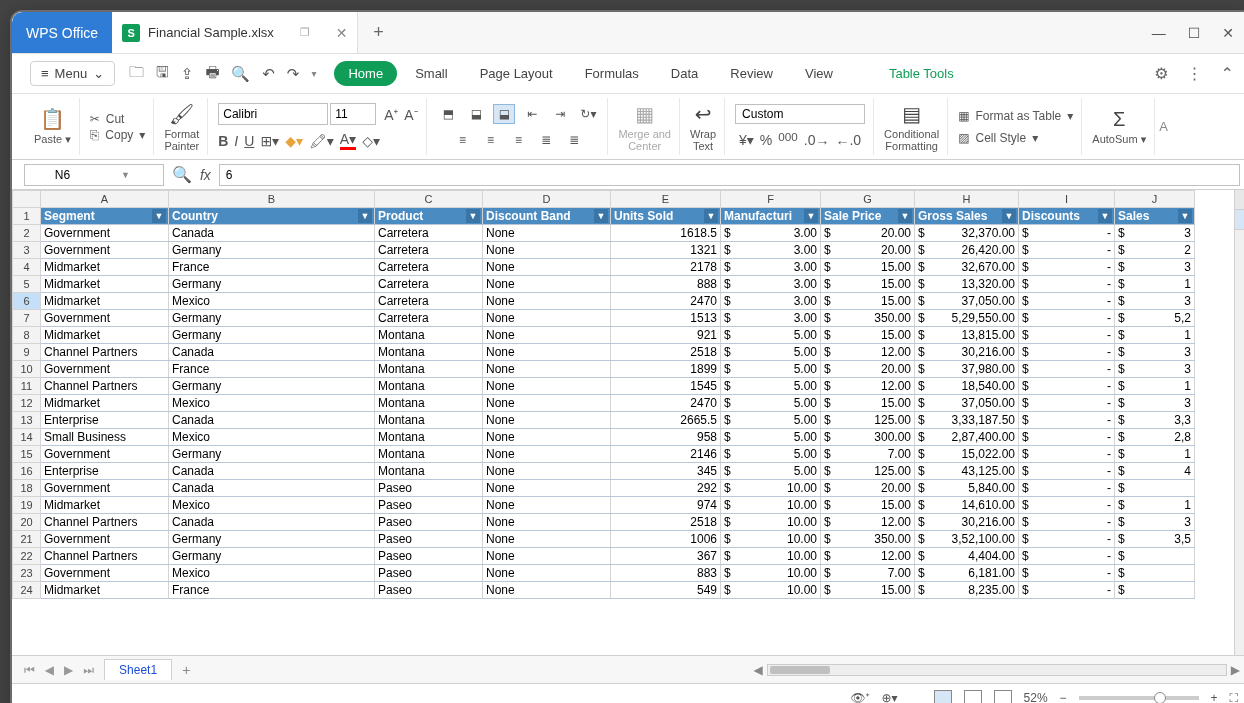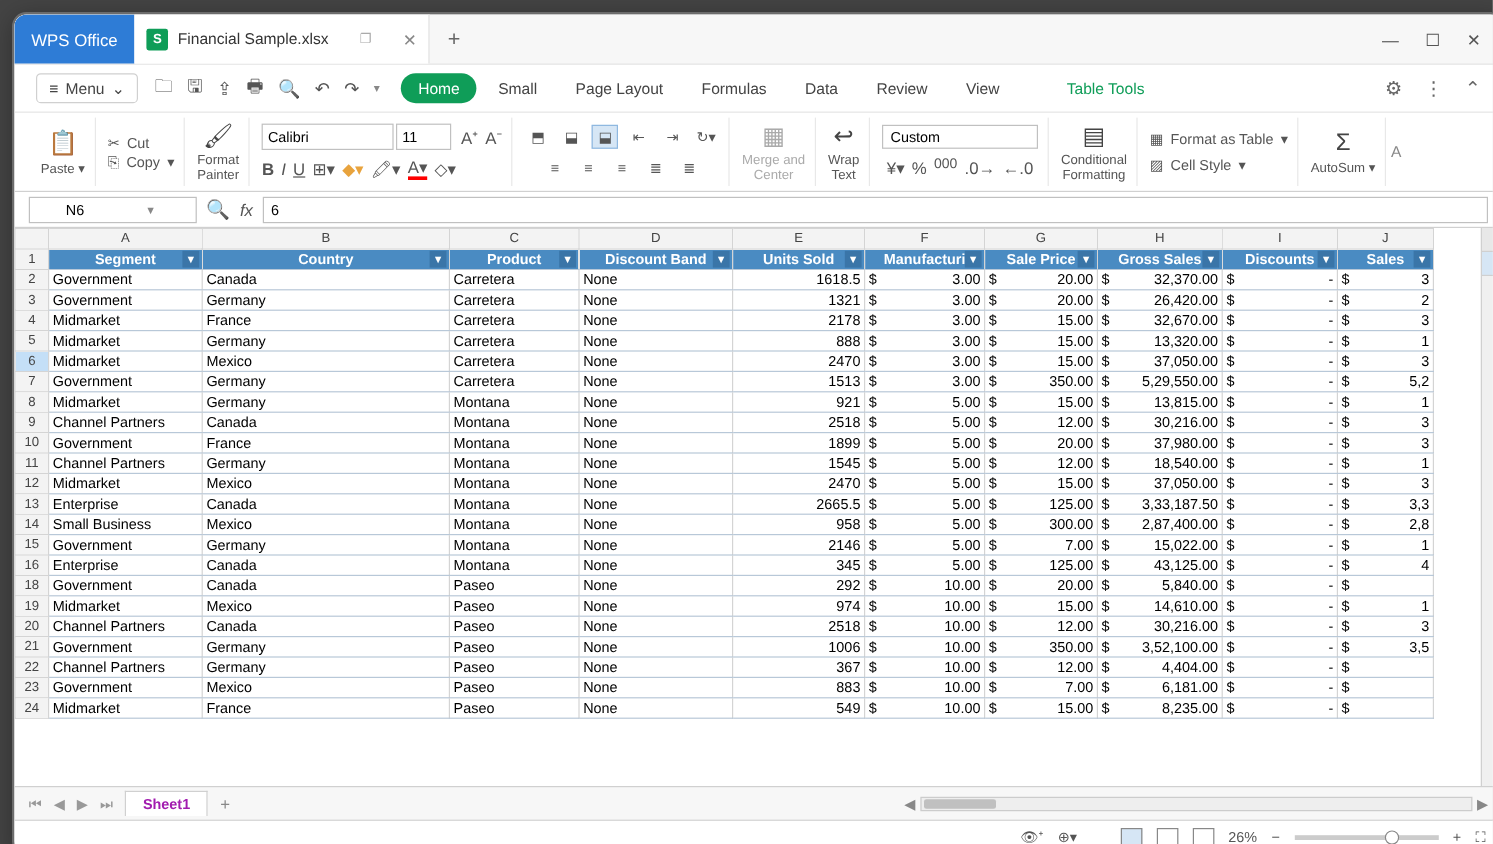--- a/index.html
+++ b/index.html
@@ -53,33 +53,33 @@
 
 
 .gridwrap { flex:1; overflow:hidden; position:relative; background:#fff; display:flex; }
 .grid { flex:1; overflow:auto; }
 table.sheet { border-collapse:collapse; font-size:12px; table-layout:fixed; }
 table.sheet th, table.sheet td { border:1px solid #d4d4d4; height:17px; padding:0 3px; white-space:nowrap; overflow:hidden; }
 table.sheet th { background:#f3f3f3; font-weight:normal; color:#444; font-size:11px; text-align:center; position:sticky; }
 table.sheet thead th { top:0; z-index:2; }
 table.sheet th.rh { position:sticky; left:0; z-index:1; width:28px; }
 th.rh.selrow { background:#c4dff7; }
-.hdrcell { background:#4a8bc2; color:#fff; font-weight:bold; text-align:center; padding:1px 4px; position:relative; }
+.hdrcell { background:#4a8bc2; color:#fff; font-weight:bold; text-align:left; padding:1px 4px; position:relative; }
 .hdrcell .drop { position:absolute; right:2px; top:1px; width:14px; height:14px; background:#3a75a8; color:#fff; font-size:9px; display:flex; align-items:center; justify-content:center; cursor:pointer; }
 td.num { text-align:right; }
 td.cur { text-align:right; }
 tr.datarow td { border-bottom:1px solid #b8c8d8; }
 
 .vsidebar { width:18px; background:#f0f0f0; border-left:1px solid #d0d0d0; display:flex; flex-direction:column; }
 .vsidebar .blk { height:20px; border-bottom:1px solid #d0d0d0; background:#e8e8e8; }
 
 
 .sheettabs { height:28px; display:flex; align-items:center; border-top:1px solid #d0d0d0; background:#f7f7f7; padding:0 12px; gap:10px; font-size:12px; }
 .sheettabs .nav { color:#999; cursor:pointer; }
-.sheettabs .stab { padding:3px 14px; background:#fff; border:1px solid #d0d0d0; border-bottom:none; color:#a21caf; font-weight:700; }
+.sheettabs .stab { padding:3px 14px; background:#fff; border:1px solid #d0d0d0; border-bottom:none; color:#1d4ed8; font-weight:400; }
 .sheettabs .plus { color:#888; cursor:pointer; font-size:14px; }
 .sheettabs .hscroll { flex:1; display:flex; justify-content:flex-end; align-items:center; gap:4px; }
 .hscroll .track { width:460px; height:12px; background:#eee; border:1px solid #ccc; position:relative; }
 .hscroll .thumb { position:absolute; left:2px; top:1px; width:60px; height:8px; background:#c0c0c0; border-radius:2px; }
 
 
 .status { height:28px; display:flex; align-items:center; border-top:1px solid #d0d0d0; background:#fff; padding:0 14px; gap:14px; font-size:12px; color:#555; }
 .status .right { margin-left:auto; display:flex; align-items:center; gap:12px; }
 .status .vbtn { width:18px; height:16px; border:1px solid #888; cursor:pointer; }
 .zoomtrack { width:120px; height:4px; background:#ccc; position:relative; }
@@ -591,21 +591,21 @@
   </div>
 
   <div class="status">
     <div class="right">
       <span>👁⁺</span>
       <span>⊕▾</span>
       <span style="width:12px"></span>
       <span class="vbtn" style="background:#d6e6f5"></span>
       <span class="vbtn"></span>
       <span class="vbtn"></span>
-      <span>26%</span>
+      <span>52%</span>
       <span>−</span>
       <div class="zoomtrack">
           <div class="zt"></div>
         </div>
       <span>+</span>
       <span>⛶</span>
     </div>
   </div>
 
 </div>

